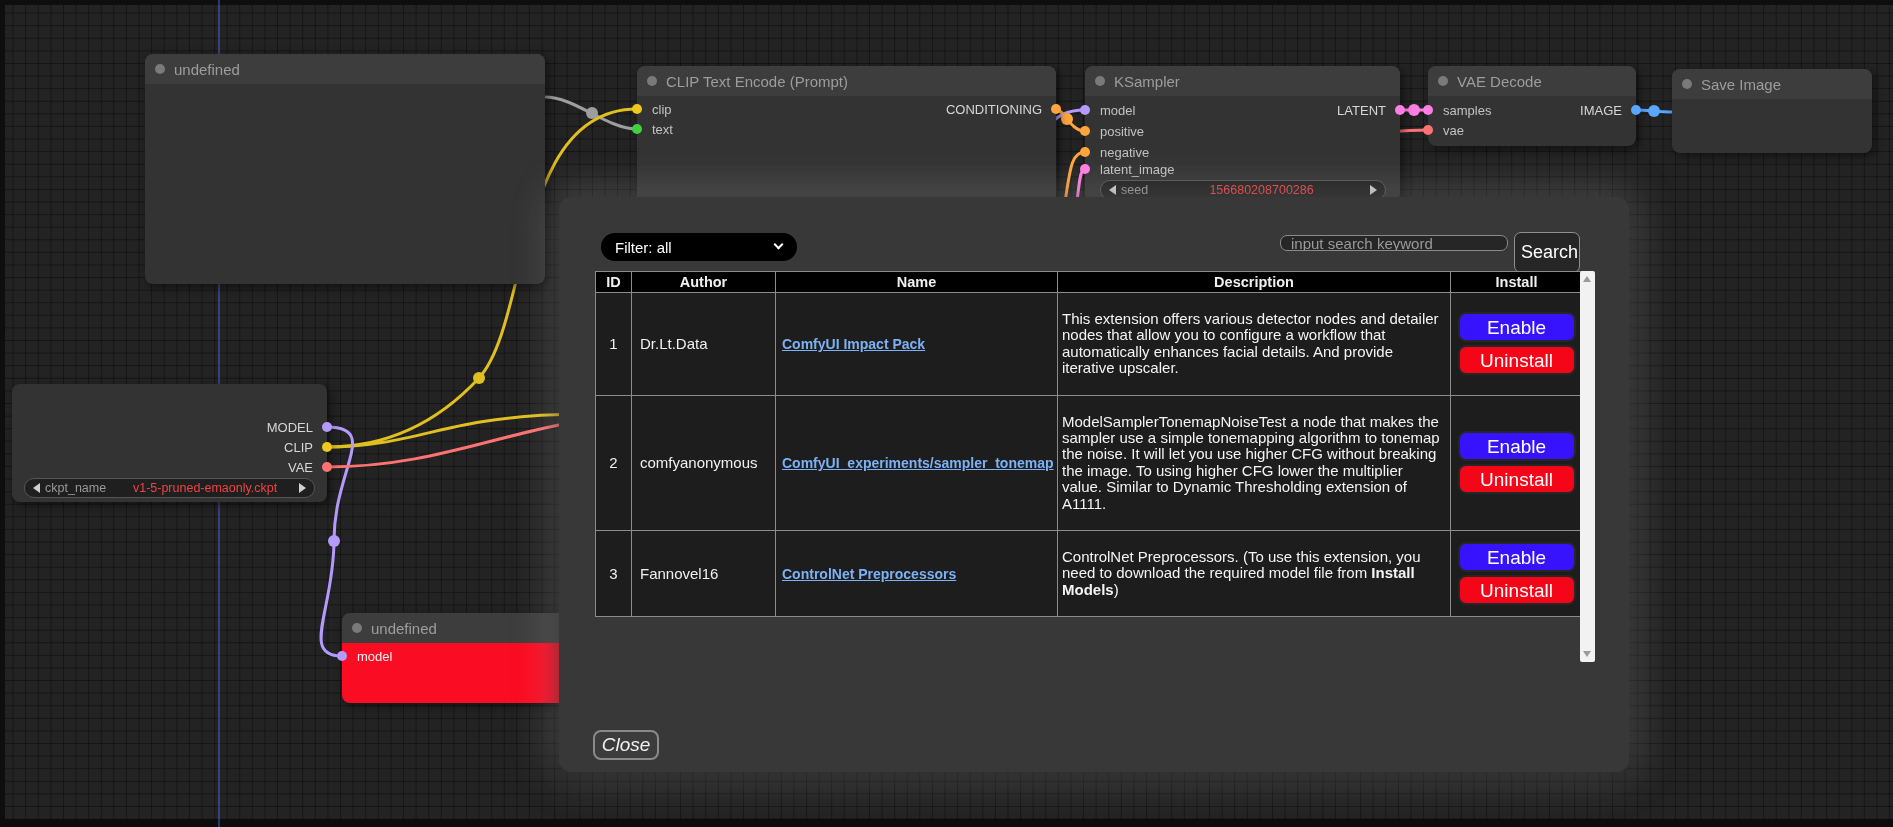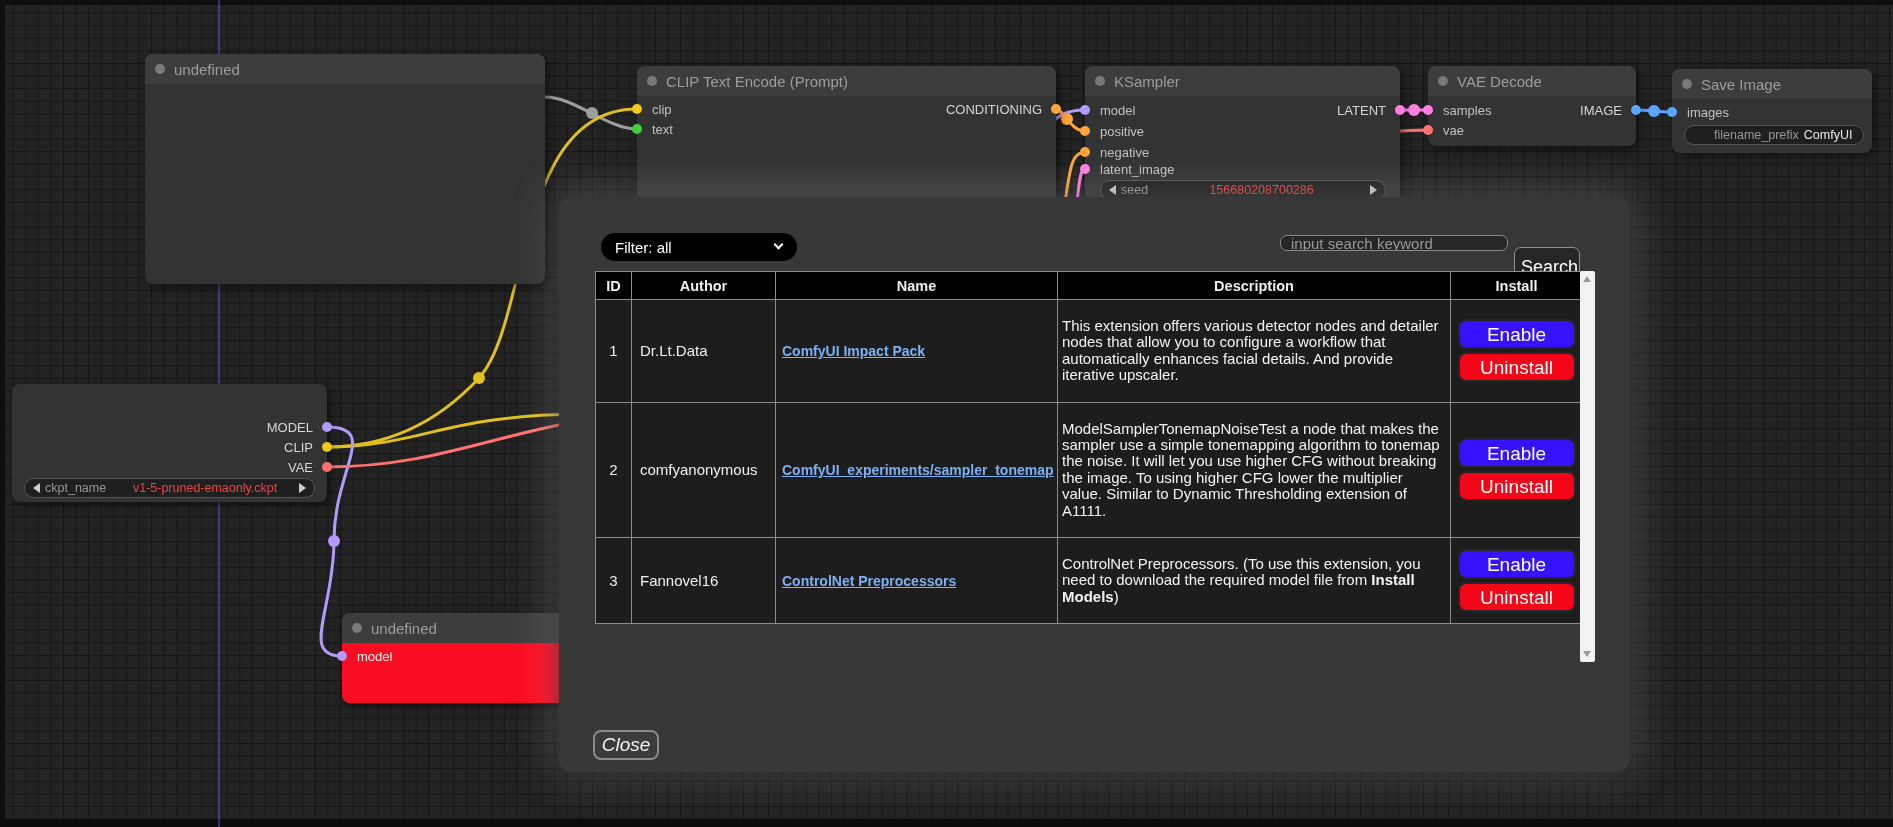--- a/index.html
+++ b/index.html
@@ -44,23 +44,23 @@
   .arrow-left{width:0;height:0;border-top:5px solid transparent;border-bottom:5px solid transparent;border-right:7px solid #cfcfcf;flex:none;}
   .arrow-right{width:0;height:0;border-top:5px solid transparent;border-bottom:5px solid transparent;border-left:7px solid #cfcfcf;flex:none;}
 
   
   .dialog{position:absolute;left:559px;top:197px;width:1070px;height:575px;background:#383838;border-radius:12px;z-index:5;
     box-shadow:0 0 38px 9px rgba(185,185,185,.27), 0 5px 20px rgba(0,0,0,.6);}
   .filter-select{position:absolute;left:42px;top:36px;width:196px;height:28px;background:#000;border-radius:14px;display:flex;align-items:center;padding:0 14px;color:#fff;font-size:15px;cursor:pointer;}
   .chevron{position:absolute;right:15px;top:8px;width:7px;height:7px;border-right:2px solid #fff;border-bottom:2px solid #fff;transform:rotate(45deg);}
   .search-input{position:absolute;left:721px;top:38px;width:228px;height:16px;background:#262626;border:1px solid #8a8a8a;border-radius:7px;color:#ddd;font-size:15px;padding:0 10px;outline:none;font-family:"Liberation Sans",sans-serif;}
   .search-input::placeholder{color:#9a9a9a;}
-  .search-btn{position:absolute;left:955px;top:50px;width:66px;height:41px;background:#262626;border:1px solid #8f8f8f;border-radius:7px;color:#fff;font-size:18px;font-family:"Liberation Sans",sans-serif;cursor:pointer;}
+  .search-btn{position:absolute;left:955px;top:35px;width:66px;height:41px;background:#262626;border:1px solid #8f8f8f;border-radius:7px;color:#fff;font-size:18px;font-family:"Liberation Sans",sans-serif;cursor:pointer;}
   .ext-table{position:absolute;left:36px;top:74px;width:987px;border-collapse:collapse;table-layout:fixed;color:#f0f0f0;}
-  .ext-table th{background:#000;border:1px solid #8c8c8c;height:28px;font-size:14.5px;font-weight:bold;padding:0;text-align:center;margin-top:44px;}
+  .ext-table th{background:#000;border:1px solid #8c8c8c;height:21px;font-size:14.5px;font-weight:bold;padding:0;text-align:center;margin-top:44px;}
   .ext-table td{background:#1d1d1d;border:1px solid #8c8c8c;padding:0;font-size:15px;}
   td.c-id{text-align:center;}
   td.c-author{padding-left:8px;}
   td.c-name{padding-left:6px;}
   .ext-link{color:#7db1f5;font-weight:bold;font-size:14px;text-decoration:underline;white-space:nowrap;}
   td.c-desc{font-size:15px;line-height:16.4px;padding:18px 4px;vertical-align:top;color:#f4f4f4;}
   td.c-install{text-align:center;}
   .btn{display:block;width:118px;height:30px;margin:3px auto;border-radius:8px;border:2px solid #262626;color:#fff;font-size:19px;line-height:25px;text-align:center;font-family:"Liberation Sans",sans-serif;padding:0;cursor:pointer;}
   .btn.enable{background:#3613fc;}
   .btn.uninstall{background:#f40517;}
@@ -185,30 +185,20 @@
           <span>IMAGE</span>
           <span class="dot c-blue"></span>
         </div>
     </div>
   </div>
 
   <div class="node" style="left:1672px;top:69px;width:200px;height:84px;">
     <div class="node-title">
       <span class="title-dot"></span>
       <span>Save Image</span>
-    </div>
-    <div class="node-body">
-      <div class="slot in" style="top:3px;">
-          <span class="dot c-blue"></span>
-          <span>images</span>
-        </div>
-      <div class="widget text-widget" style="left:12px;right:8px;top:26px;">
-        <span class="w-label">filename_prefix</span>
-        <span style="color:#e8e8e8;">ComfyUI</span>
-      </div>
     </div>
   </div>
 
   <div class="node" style="left:12px;top:384px;width:315px;height:118px;">
     <div class="node-body">
       <div class="slot out" style="top:3px;">
           <span>MODEL</span>
           <span class="dot c-purple"></span>
         </div>
       <div class="slot out" style="top:23px;">

